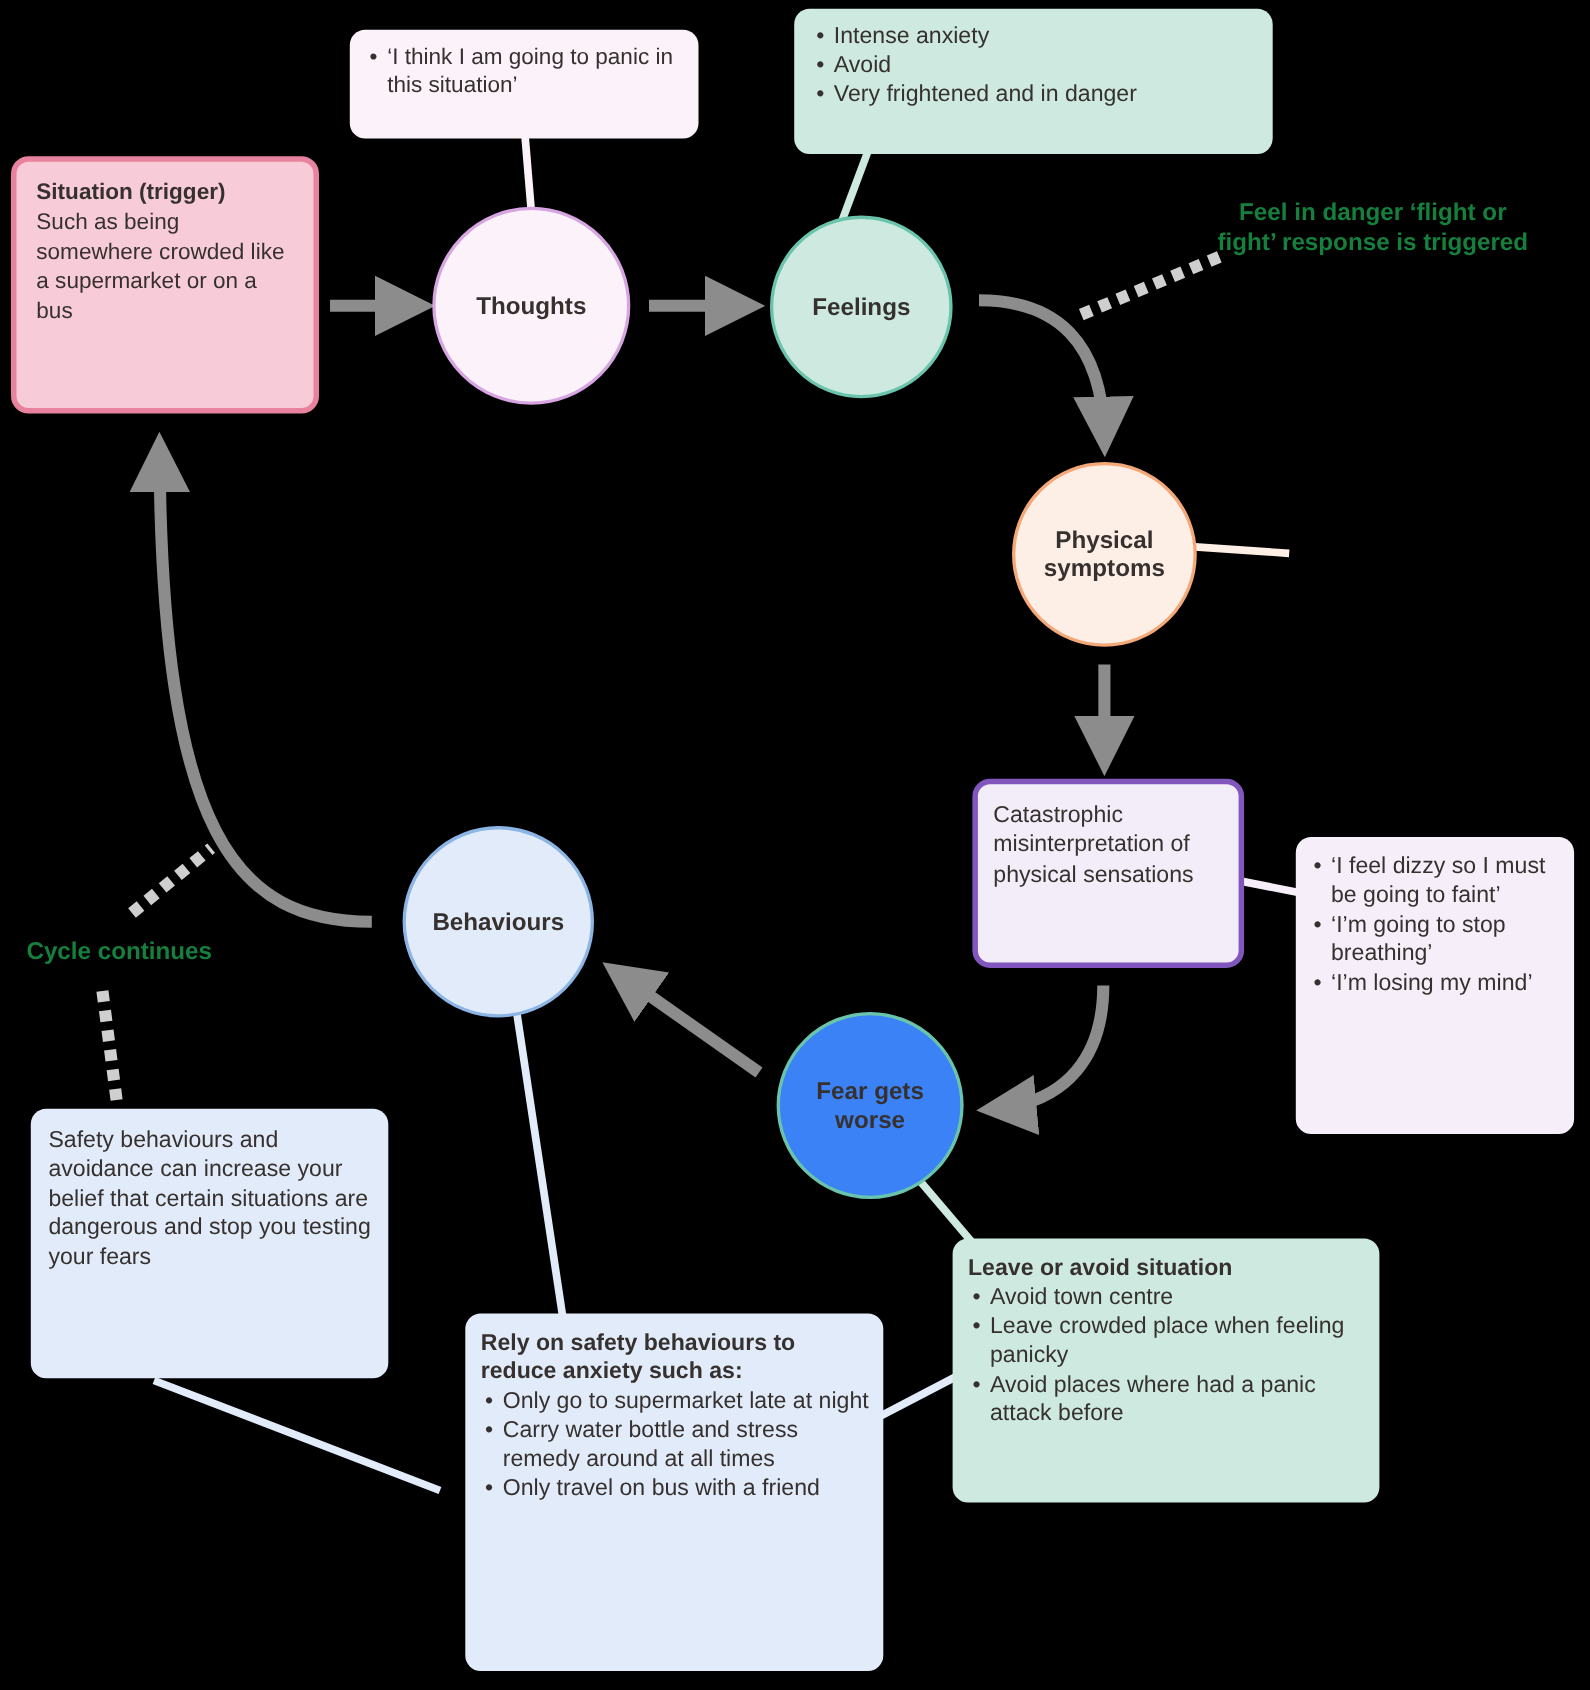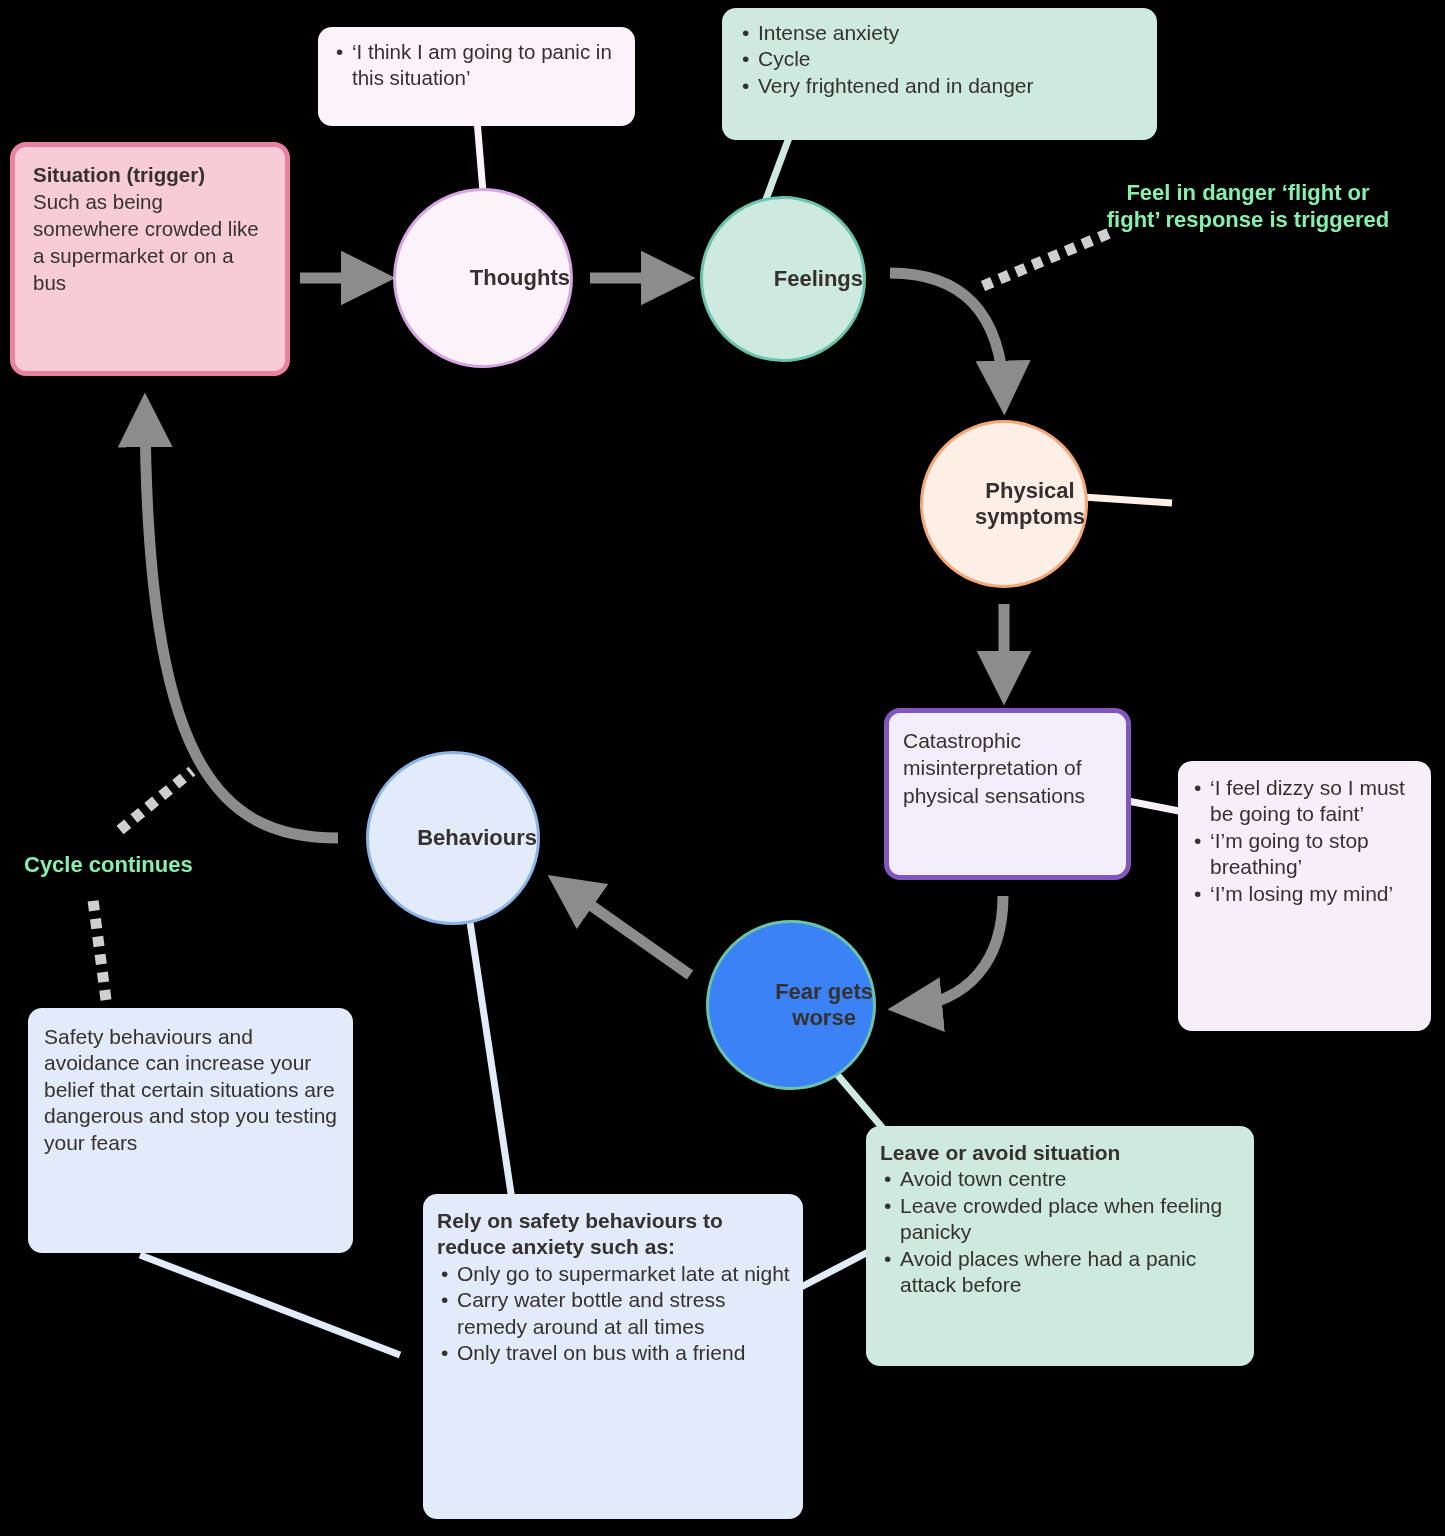--- a/index.html
+++ b/index.html
@@ -10,21 +10,21 @@
     font-family:"Liberation Sans", sans-serif;
     overflow:hidden;
   }
   #wires{position:absolute;left:0;top:0;width:1445px;height:1536px;pointer-events:none;}
 
   .node{
     position:absolute;
     box-sizing:border-box;
     display:flex;
     align-items:center;
-    justify-content:flex-end;
+    justify-content:center;
     text-align:center;
     font-weight:bold;
     color:#36312f;
     z-index:3;
   }
   .circle{border-radius:50%;}
   .box{
     position:absolute;
     box-sizing:border-box;
     border-radius:14px;
@@ -40,21 +40,21 @@
   }
   .box li:before{
     content:"\2022";
     position:absolute;
     left:4px;top:0;
     font-size:1em;
   }
   .bold-head{font-weight:bold;display:block;}
   .annot{
     position:absolute;
-    color:#86efac;
+    color:#15803d;
     font-weight:bold;
     text-align:center;
     z-index:3;
     line-height:1.22;
   }
   
   #situation-box{
     left:10px;top:142px;width:280px;height:234px;
     background:#f7ccd8;border:5px solid #e8829f;border-radius:16px;
     padding:14px 16px 0 18px;font-size:20.5px;line-height:1.32;
@@ -159,21 +159,21 @@
 
   <div class="box" id="thoughts-bubble">
     <ul>
       <li>‘I think I am going to panic in this situation’</li>
     </ul>
   </div>
 
   <div class="box" id="feelings-bubble">
     <ul>
       <li>Intense anxiety</li>
-      <li>Cycle</li>
+      <li>Avoid</li>
       <li>Very frightened and in danger</li>
     </ul>
   </div>
 
 
   <div class="box" id="catastrophic-box">
     <span>Catastrophic misinterpretation of physical sensations</span>
   </div>
 
   <div class="box" id="cat-thoughts-bubble">

